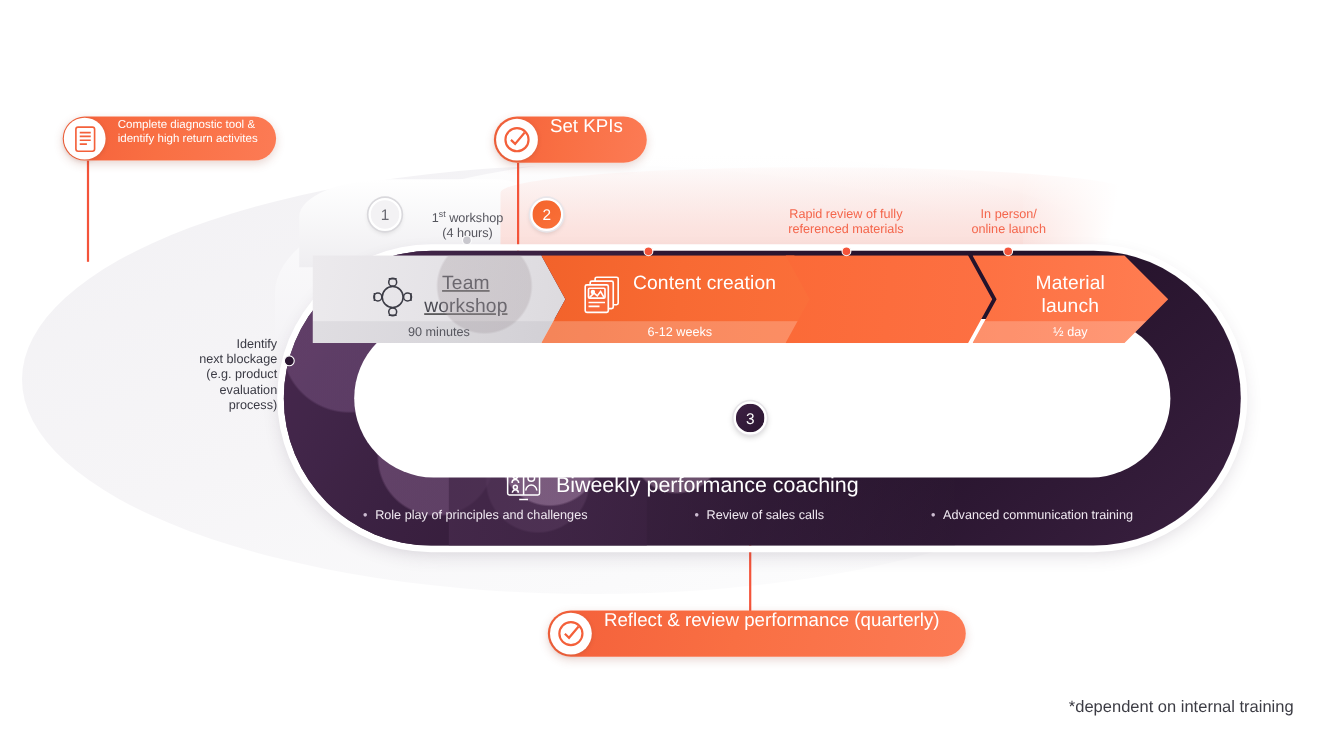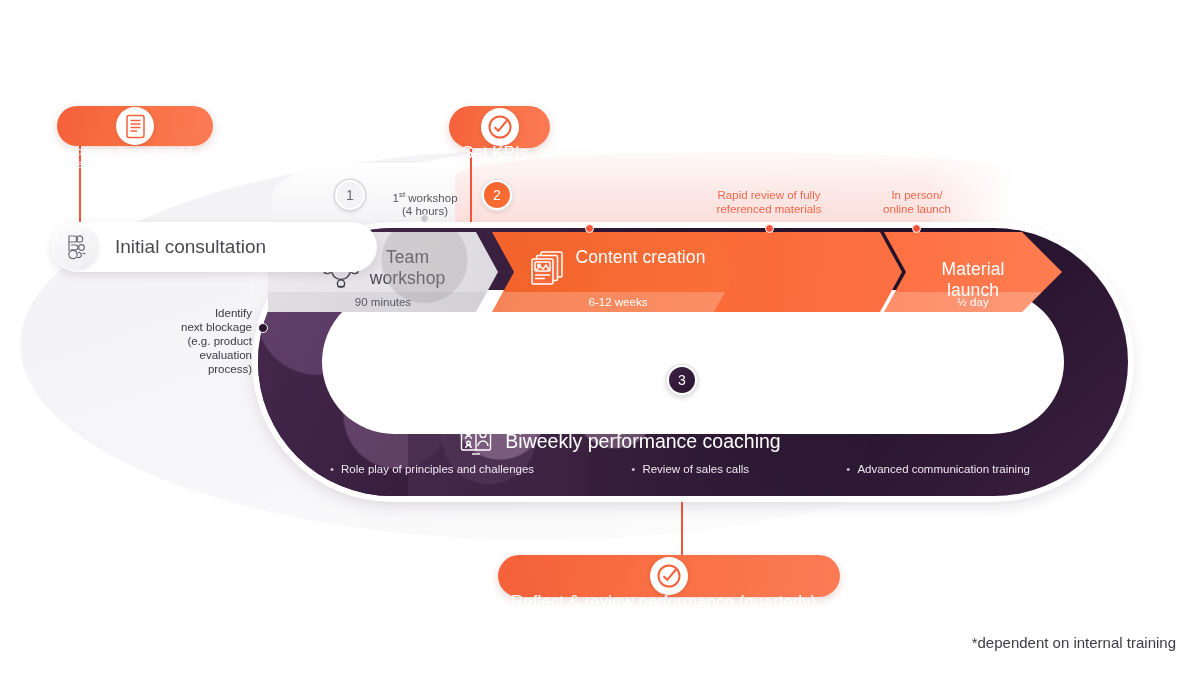--- a/index.html
+++ b/index.html
@@ -82,25 +82,25 @@
   }
   .chev .cicon{ margin-top:18px; margin-right:9px; }
   .chev .cdur{
     position:absolute; left:0; right:0; bottom:0; height:20px;
     font-size:11.5px; color:#fff; text-align:center; line-height:20px;
     background:rgba(255,255,255,.22);
   }
   .chev.grey .ctitle{ color:#4a4a52; }
   .chev.grey .cdur{ color:#57575f; background:rgba(120,120,130,.10); }
 
-  #chev0{ left:0; width:230px; background:linear-gradient(100deg,#eceaed 0%, #e4e2e6 55%, #dcdade 100%); }
+  #chev0{ left:16px; width:230px; background:linear-gradient(100deg,#eceaed 0%, #e4e2e6 55%, #dcdade 100%);text-decoration:underline; }
   #chev0 .photo{ position:absolute; inset:0; background:radial-gradient(circle at 68% 35%, rgba(170,160,165,.35) 0 42px, transparent 44px); }
   #chev1{ left:224px; width:252px; background:linear-gradient(95deg,#f2622a 0%, #f86a33 50%, #fb6f3a 100%); }
   #chev2{ left:446px; width:188px; background:linear-gradient(95deg,#fb6a37 0%, #fd7043 100%); }
-  #chev3{ left:616px; width:178px; background:linear-gradient(95deg,#fd7041 0%, #ff7d52 100%);align-items:center; }
+  #chev3{ left:616px; width:178px; background:linear-gradient(95deg,#fd7041 0%, #ff7d52 100%); }
   #chev3 { clip-path:polygon(0 0, calc(100% - 40px) 0, 100% 50%, calc(100% - 40px) 100%, 0 100%, 22px 50%); }
 
   
   .stepnum{
     position:absolute; width:30px; height:30px; border-radius:50%;
     display:flex; align-items:center; justify-content:center;
     font-size:14px; color:#fff; border:2px solid #fff;
     box-shadow:0 1px 4px rgba(80,70,90,.35);
   }
   #step1{ left:335px; top:180px; background:#f3f2f4; color:#6a6a72; border-color:#fff; box-shadow:0 0 0 1.5px #d9d8dc, 0 2px 5px rgba(0,0,0,.12); }
@@ -111,25 +111,24 @@
   .cap{ position:absolute; text-align:center; line-height:13.5px; font-size:11.5px; }
   .cap.grey{ color:#55555d; }
   .cap.pink{ color:#f4664c; }
   .dot{ position:absolute; width:9px; height:9px; border-radius:50%; }
   .dot.grey{ background:#c9c8ce; border:1.5px solid #fff; }
   .dot.pink{ background:#f4543a; border:1.5px solid #fff; }
   .dot.dark{ background:#2c1732; border:1.5px solid #fff; width:10px; height:10px; }
 
   
   .pill{
-    position:absolute; display:flex; align-items:center; border-radius:999px;
+    position:absolute; display:flex; align-items:flex-start; border-radius:999px;
     background:linear-gradient(100deg,#f4603a 0%, #f96f43 45%, #fc7b55 100%);
     box-shadow:0 3px 9px rgba(150,70,50,.22);
     color:#fff;
-    flex-direction:column;
   }
   .pill .pbadge{
     width:38px; height:38px; border-radius:50%; background:#fff; flex:0 0 auto;
     display:flex; align-items:center; justify-content:center;
     box-shadow:0 1px 4px rgba(120,60,40,.22);
   }
   .pill .ptext{ padding:0 16px 0 11px; font-size:11.5px; line-height:13.5px; }
 
   #pill-diag{ left:57px; top:106px; height:40px; padding:1px; }
   #pill-diag .ptext{ font-size:10.5px; line-height:12.5px; }
@@ -304,35 +303,20 @@
   <div class="pill" id="pill-reflect">
     <div class="pbadge">
       <svg width="26" height="26" viewBox="0 0 26 26" fill="none" stroke="#f4603a" stroke-width="2">
         <circle cx="13" cy="13" r="10.5"></circle>
         <path d="M7.5 13.2 L11.3 16.8 L20 6.5"></path>
       </svg>
     </div>
     <div class="ptext">Reflect &amp; review performance (quarterly)</div>
   </div>
 
-  <div id="pill-initial">
-    <div class="ibadge">
-      <svg width="26" height="28" viewBox="0 0 26 28" fill="none" stroke="#6c6c76" stroke-width="1.2">
-        <path d="M5 3 h5.5 a3 3 0 0 1 0 6 H5 V3 Z"></path>
-        <path d="M5 9 v9"></path>
-        <circle cx="15.5" cy="6" r="3.2"></circle>
-        <path d="M7 12 h4.5 a2.4 2.4 0 0 1 0 4.8 H7"></path>
-        <circle cx="17.5" cy="14.5" r="2.8"></circle>
-        <circle cx="9" cy="21.5" r="4.2"></circle>
-        <path d="M14 19.5 a2.6 2.6 0 1 1 0 5 h-1"></path>
-        <path d="M18.5 20.5 h3"></path>
-      </svg>
-    </div>
-    <div class="ilabel">Initial consultation</div>
-  </div>
 
   <div class="coach">
     <span>
       <svg width="34" height="34" viewBox="0 0 34 34" fill="none" stroke="#ffffff" stroke-width="1.4">
         <rect x="2.5" y="3" width="29" height="23" rx="1.5"></rect>
         <line x1="17" y1="3" x2="17" y2="26"></line>
         <circle cx="9.5" cy="9" r="2"></circle>
           <path d="M6.5 15 a3 3 0 0 1 6 0"></path>
         <circle cx="9.5" cy="19" r="1.8"></circle>
           <path d="M6.8 24 a2.7 2.7 0 0 1 5.4 0"></path>

